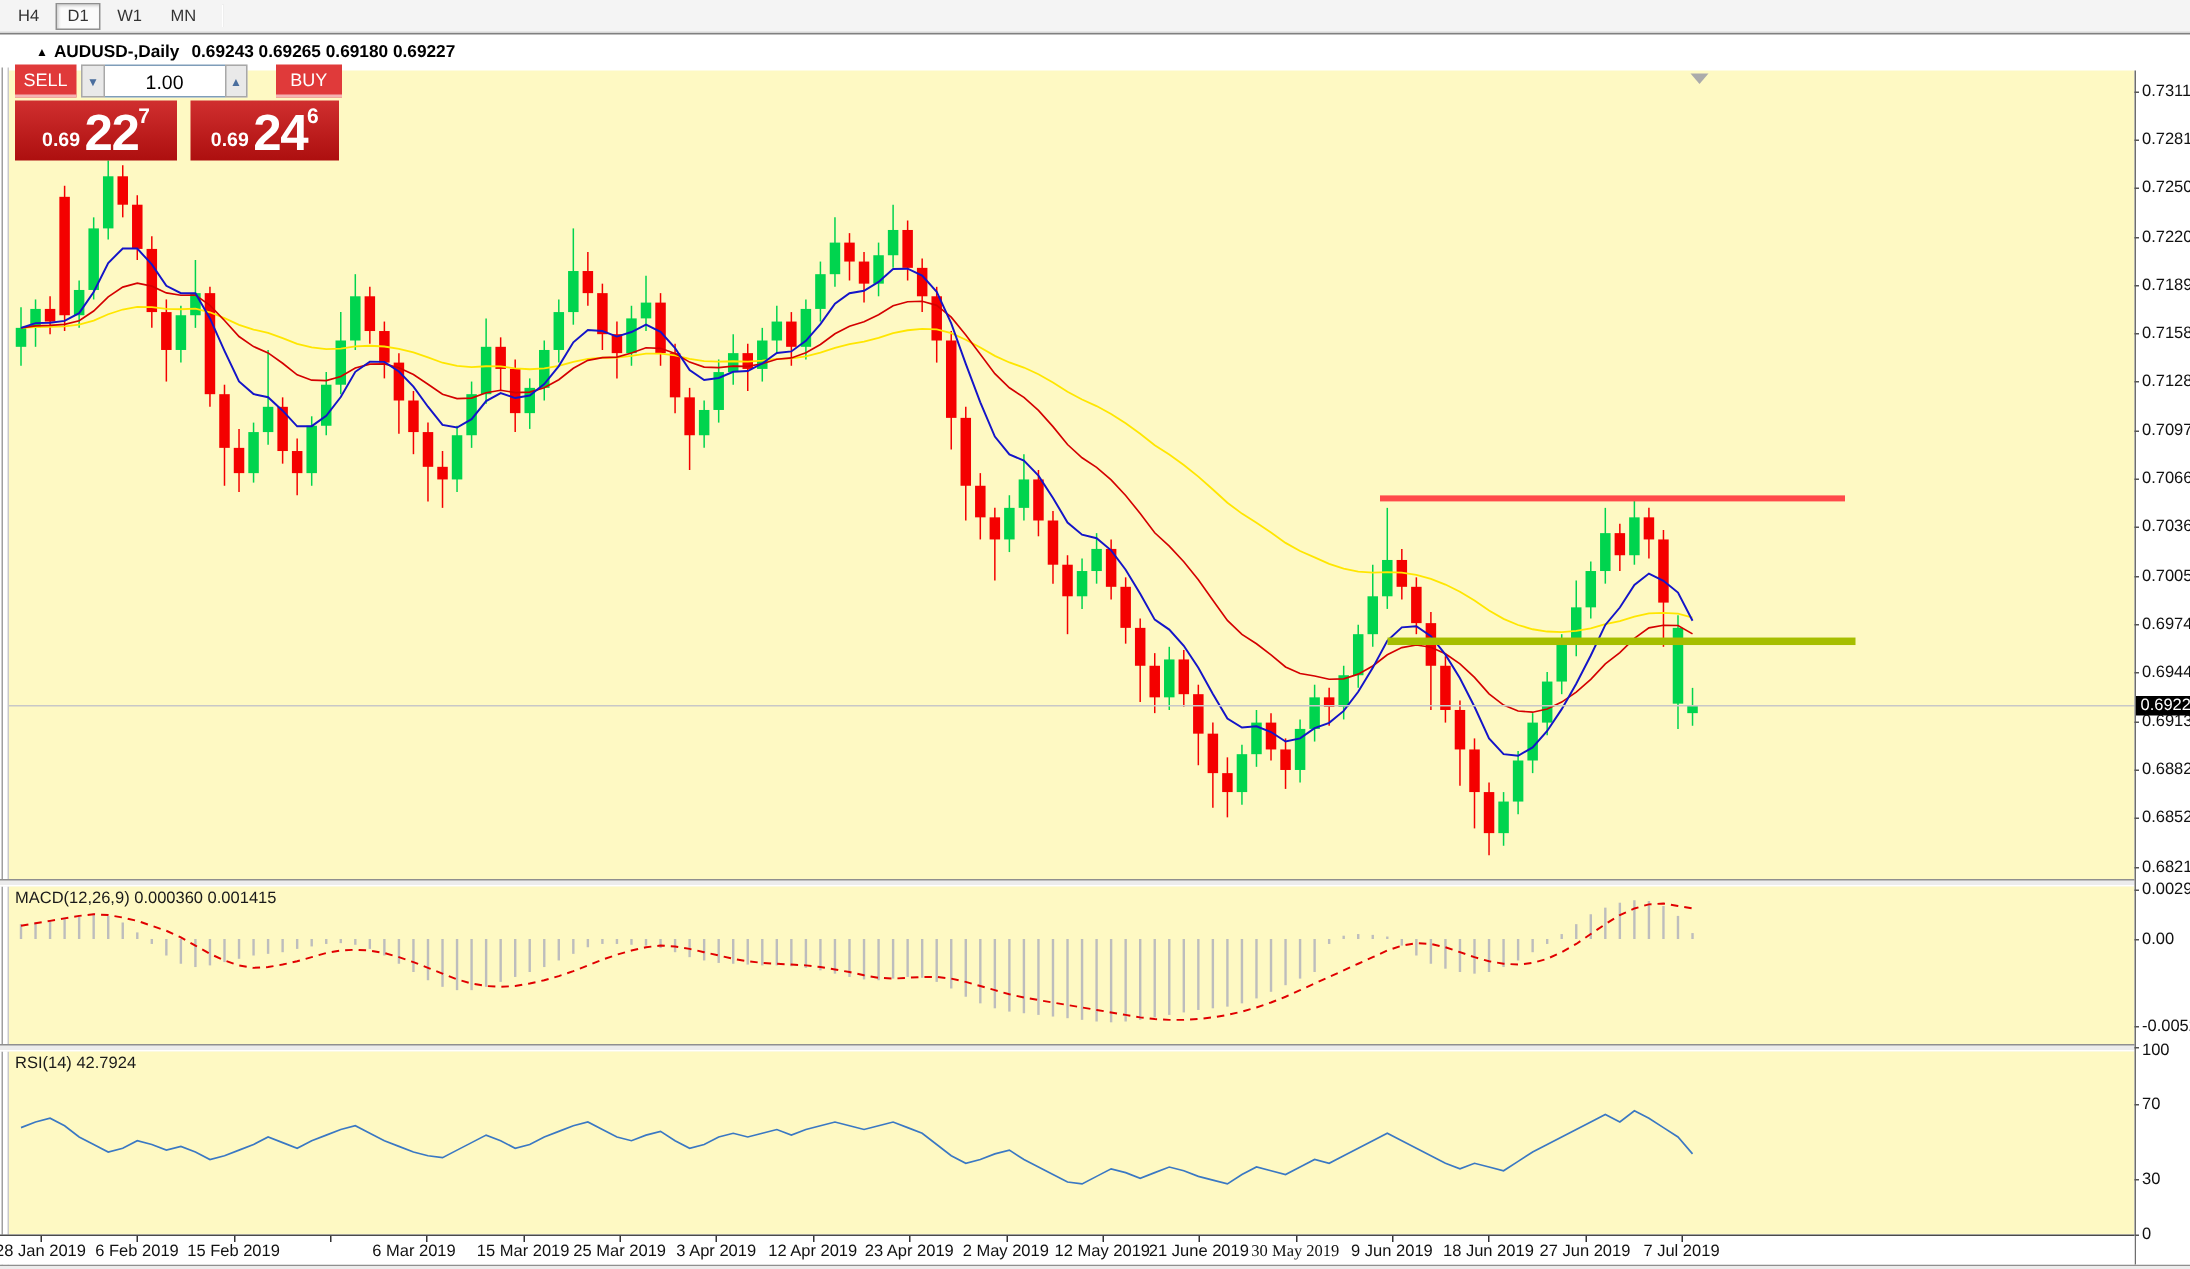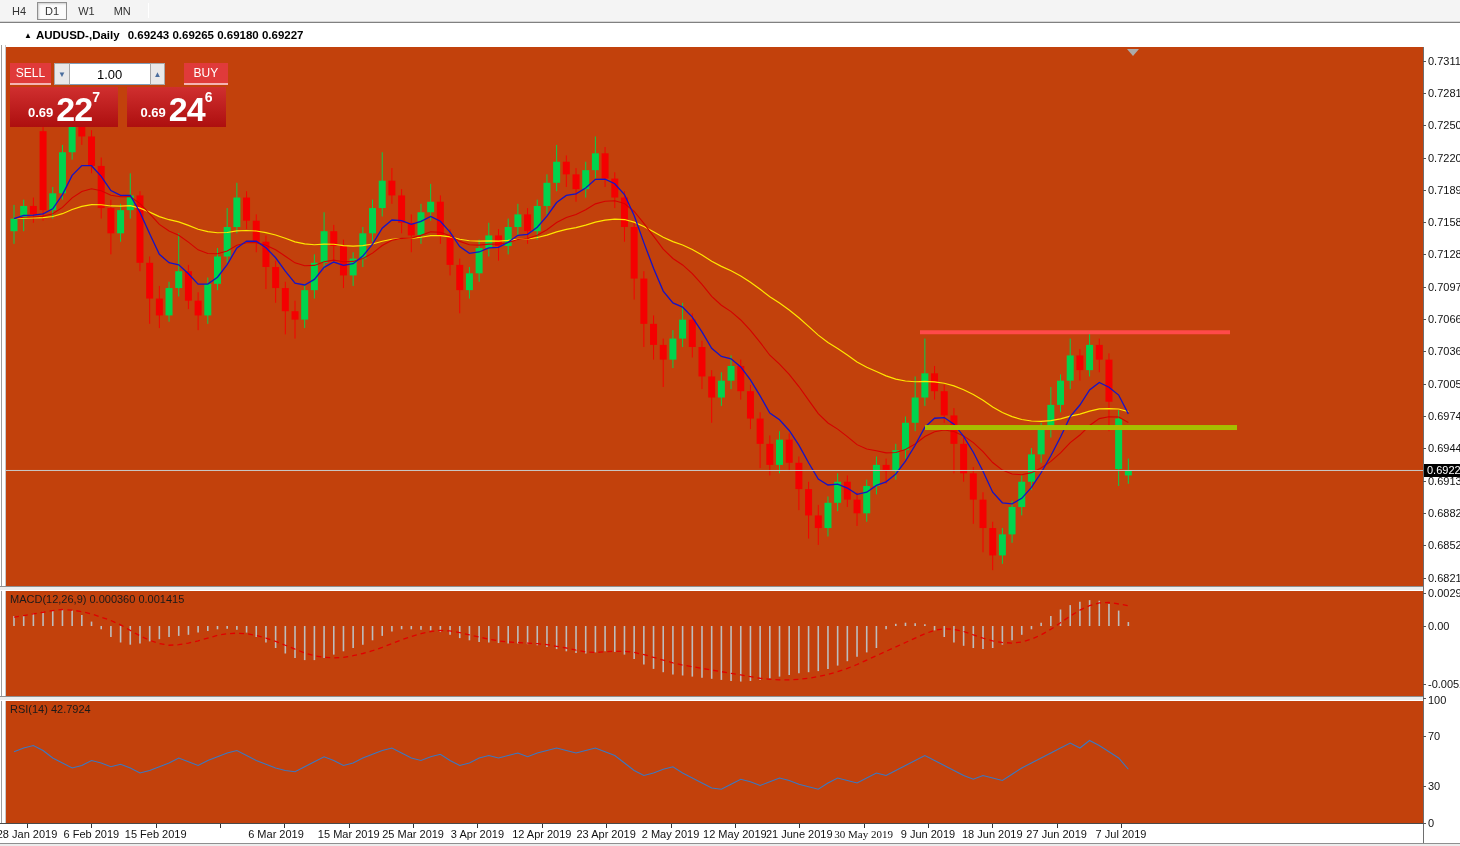--- a/index.html
+++ b/index.html
@@ -13,21 +13,21 @@
   .tfbtn { font-size:11px; color:#333; padding:2px 7px; margin-right:3px; border:1px solid transparent; cursor:default; }
   .tfbtn.active { background:#fbfbfb; border:1px solid #8f8f8f; box-shadow:inset 1px 1px 2px rgba(0,0,0,.18); }
   .tb-sep { width:1px; height:15px; background:#c3c3c3; border-right:1px solid #fff; margin:0 6px; }
 
   
   #frame { position:absolute; left:0; top:22px; width:1460px; height:824px; background:#fff;
            border-top:1px solid #808080; }
   .vline-l1 { position:absolute; left:1px; top:22px; bottom:0; width:1px; background:#9f9f9f; }
   .vline-l2 { position:absolute; left:5px; top:22px; bottom:0; width:1px; background:#c9c9c9; }
 
-  .panel { position:absolute; left:6px; right:37px; background:#c2410c; }
+  .panel { position:absolute; left:6px; right:37px; background:#fef9c3; }
   #panel-price { top:24px; height:539px; }
   #panel-macd  { top:568px; height:105px; }
   #panel-rsi   { top:678px; height:122px; }
   .divider { position:absolute; left:0; width:1460px; height:5px; background:#ececec;
              border-top:1px solid #8f8f8f; border-bottom:1px solid #ffffff; }
   #div1 { top:563px; } #div2 { top:673px; } #div3 { top:820px; }
 
   svg { position:absolute; left:0; top:0; overflow:visible; }
 
   
@@ -40,21 +40,21 @@
 
   
   .indlabel { position:absolute; left:4px; top:2px; font-size:11px; color:#1a1a1a; z-index:3; }
 
   
   #charttitle { position:absolute; left:12px; top:6px; font-size:11.5px; color:#000; z-index:5;margin-left:12px; }
   #charttitle .sym { font-weight:bold; }
   #charttitle .tri { font-size:8px; vertical-align:1px; margin-right:4px; }
   #charttitle .ohlc { margin-left:8px; font-weight:bold; }
 
-  #tradepanel { position:absolute; left:10px; top:20px; width:218px; z-index:6;margin-top:20px; }
+  #tradepanel { position:absolute; left:10px; top:20px; width:218px; z-index:6; }
   #tp-row1 { display:flex; height:22px; }
   .tp-btn { background:#e03a3a; color:#fff; font-size:12px; display:flex; align-items:center;
             justify-content:center; cursor:pointer; }
   #sellbtn { width:46px; border-bottom:2px solid #f5b3b3; }
   #buybtn  { width:50px; margin-left:0; border-bottom:2px solid #f5b3b3; }
   .spinbtn { width:17px; background:#e9e9e9; border:1px solid #a8a8a8; color:#4a6e9e; font-size:8px;
              display:flex; align-items:center; justify-content:center; cursor:pointer; }
   #volinput { width:80px; border:1px solid #7f9db9; border-left:none; border-right:none;
               font-size:13px; text-align:center; color:#000; background:#fff; font-family:"Liberation Sans",sans-serif; }
   #tp-gap { width:4px; } #tp-gap2 { width:21px; }

